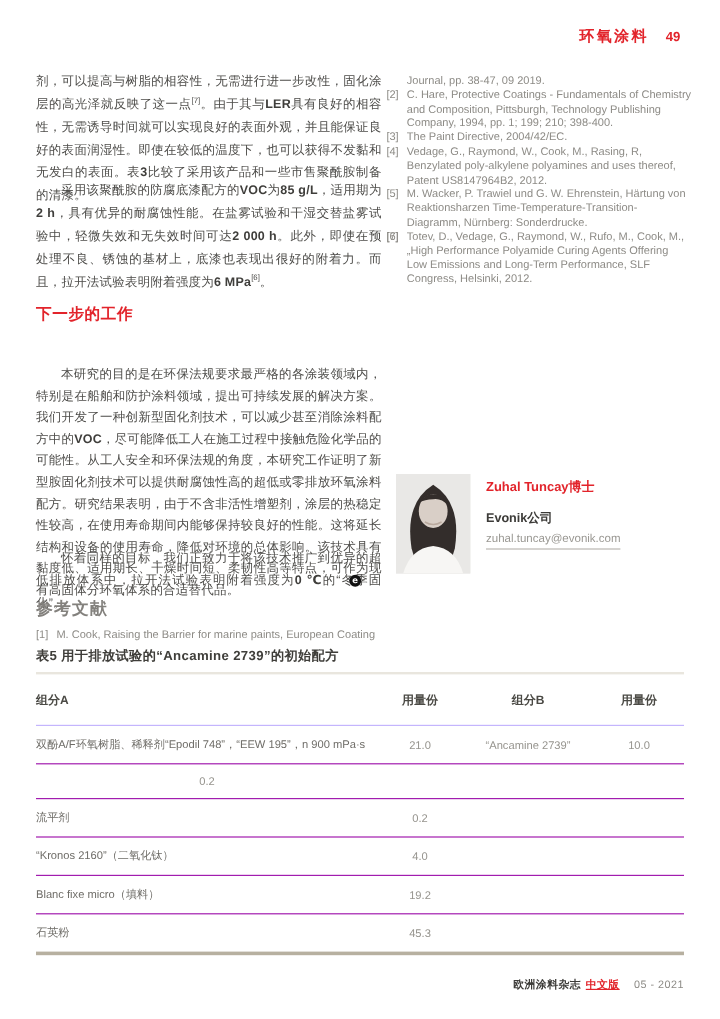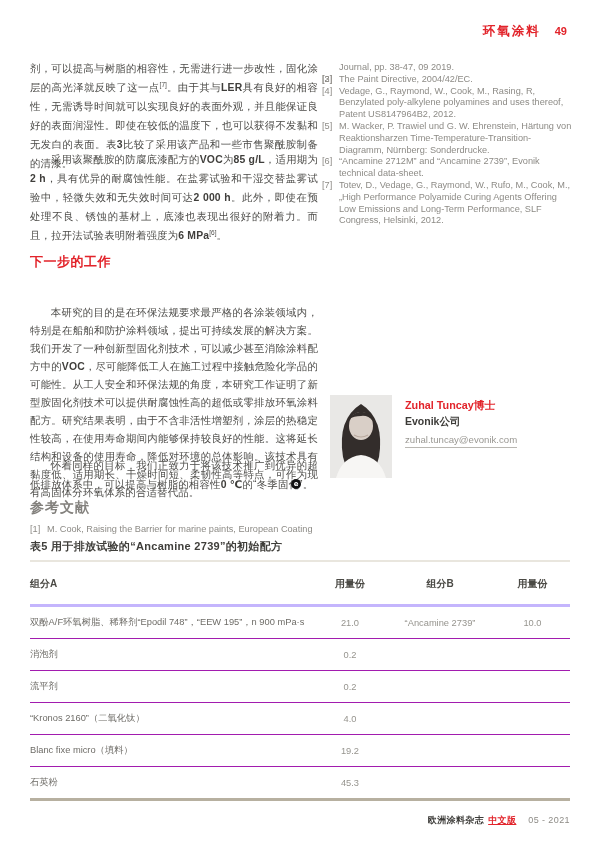--- a/index.html
+++ b/index.html
@@ -34,27 +34,27 @@
   #ref-left{left:30px;top:524px;width:288px;}
   #refs-right{left:322px;top:62px;width:254px;}
   #refs-right .ref-item{margin:0;}
   
   #tbl-title{left:30px;top:539px;font-size:11px;font-weight:bold;color:#3f3e3a;letter-spacing:.3px;}
   
   #author{left:330px;top:395px;display:flex;}
   #author .photo{width:62px;height:83px;flex:0 0 62px;background:#e9e8e6;}
   #author .info{margin-left:13px;padding-top:4px;}
   #author .name{color:#e2242b;font-weight:bold;font-size:10.8px;}
-  #author .company{color:#3c3b38;font-weight:bold;font-size:10.5px;margin-top:2px;}
+  #author .company{color:#3c3b38;font-weight:bold;font-size:10.5px;margin-top:12px;}
   #author .email{display:inline-block;color:#9a9893;font-size:9.6px;margin-top:5px;
     border-bottom:1px solid #b9b7b2;padding-bottom:2px;text-decoration:none;}
   
   #tbl{left:30px;top:560px;width:540px;border-top:2px solid #e9e6de;border-bottom:3px solid #b7b0a0;}
   .trow{display:grid;grid-template-columns:285px 70px 110px 75px;align-items:center;}
-  .thead{padding:15px 0 13px;border-bottom:3px solid #c4b5fd;}
+  .thead{padding:15px 0 13px;border-bottom:1px solid #c4b5fd;}
   .thead .cell{font-size:10px;font-weight:bold;color:#4b4a45;}
   .tdata{padding:9px 0;border-bottom:1px solid #a21caf;}
   .tdata:last-child{border-bottom:none;}
   .tdata .cell{font-size:9.3px;color:#96948e;}
   .tdata .cell.a{color:#6e6c67;}
   .cell.a{text-align:left;padding-right:6px;}
   .cell.c{text-align:center;}
   
   #footer{top:814px;right:30px;font-size:9px;letter-spacing:.4px;}
   #footer .mag{color:#3c3b38;font-weight:bold;}
@@ -68,52 +68,52 @@
 
   <div class="abs" id="pagehead">
     <span class="section">环氧涂料</span><span class="pagenum">49</span>
   </div>
 
   <p class="abs body" id="p1"><span>剂，可以提高与树脂的相容性，无需进行进一步改性，固化涂层的高光泽就反映了这一点</span><span class="sup">[7]</span><span>。由于其与</span><span class="b">LER</span><span>具有良好的相容性，无需诱导时间就可以实现良好的表面外观，并且能保证良好的表面润湿性。即使在较低的温度下，也可以获得不发黏和无发白的表面。表</span><span class="b">3</span><span>比较了采用该产品和一些市售聚酰胺制备的清漆。</span></p>
   <p class="abs body indent" id="p2"><span>采用该聚酰胺的防腐底漆配方的</span><span class="b">VOC</span><span>为</span><span class="b">85 g/L</span><span>，适用期为</span><span class="b">2 h</span><span>，具有优异的耐腐蚀性能。在盐雾试验和干湿交替盐雾试验中，轻微失效和无失效时间可达</span><span class="b">2 000 h</span><span>。此外，即使在预处理不良、锈蚀的基材上，底漆也表现出很好的附着力。而且，拉开法试验表明附着强度为</span><span class="b">6 MPa</span><span class="sup">[6]</span><span>。</span></p>
 
   <h2 class="abs" id="h-next">下一步的工作</h2>
   <p class="abs body indent" id="p3"><span>本研究的目的是在环保法规要求最严格的各涂装领域内，特别是在船舶和防护涂料领域，提出可持续发展的解决方案。我们开发了一种创新型固化剂技术，可以减少甚至消除涂料配方中的</span><span class="b">VOC</span><span>，尽可能降低工人在施工过程中接触危险化学品的可能性。从工人安全和环保法规的角度，本研究工作证明了新型胺固化剂技术可以提供耐腐蚀性高的超低或零排放环氧涂料配方。研究结果表明，由于不含非活性增塑剂，涂层的热稳定性较高，在使用寿命期间内能够保持较良好的性能。这将延长结构和设备的使用寿命，降低对环境的总体影响。该技术具有黏度低、适用期长、干燥时间短、柔韧性高等特点，可作为现有高固体分环氧体系的合适替代品。</span></p>
-  <p class="abs body indent" id="p4"><span>怀着同样的目标，我们正致力于将该技术推广到优异的超低排放体系中，可以提高与树脂的相容性</span><span class="b">0 ℃</span><span>的“冬季固化”。</span></p>
+  <p class="abs body indent" id="p4"><span>怀着同样的目标，我们正致力于将该技术推广到优异的超低排放体系中，拉开法试验表明附着强度为</span><span class="b">0 ℃</span><span>的“冬季固化”。</span></p>
   <span class="abs" id="end-icon">e</span>
 
   <h3 class="abs" id="refs-head">参考文献</h3>
   <div class="abs ref ref-item" id="ref-left">
     <span class="num">[1]</span>
     <span>M. Cook, Raising the Barrier for marine paints, European Coating</span>
   </div>
 
   <div class="abs ref" id="refs-right">
     <div class="ref-item">
       <span class="num"></span>
       <span>Journal, pp. 38-47, 09 2019.</span>
     </div>
     <div class="ref-item">
       <span class="num">[2]</span>
+      <span>C. Hare, Protective Coatings - Fundamentals of Chemistry and Composition, Pittsburgh, Technology Publishing Company, 1994, pp. 1; 199; 210; 398-400.</span>
     </div>
     <div class="ref-item">
       <span class="num">[3]</span>
       <span>The Paint Directive, 2004/42/EC.</span>
     </div>
     <div class="ref-item">
       <span class="num">[4]</span>
       <span>Vedage, G., Raymond, W., Cook, M., Rasing, R, Benzylated poly-alkylene polyamines and uses thereof, Patent US8147964B2, 2012.</span>
     </div>
     <div class="ref-item">
       <span class="num">[5]</span>
       <span>M. Wacker, P. Trawiel und G. W. Ehrenstein, Härtung von Reaktionsharzen Time-Temperature-Transition-Diagramm, Nürnberg: Sonderdrucke.</span>
     </div>
     <div class="ref-item">
       <span class="num">[6]</span>
-      <span>“Ancamine 2712M” and “Ancamine 2739”, Evonik technical data-sheet.</span>
     </div>
     <div class="ref-item">
       <span class="num">[7]</span>
       <span>Totev, D., Vedage, G., Raymond, W., Rufo, M., Cook, M., „High Performance Polyamide Curing Agents Offering Low Emissions and Long-Term Performance, SLF Congress, Helsinki, 2012.</span>
     </div>
   </div>
 
   <div class="abs" id="author">
     <div class="photo">
       <svg width="62" height="83" viewBox="0 0 62 83" xmlns="http://www.w3.org/2000/svg">
@@ -141,21 +141,20 @@
       <div class="cell c">组分B</div>
       <div class="cell c">用量份</div>
     </div>
     <div class="trow tdata">
       <div class="cell a">双酚A/F环氧树脂、稀释剂“Epodil 748”，“EEW 195”，n 900 mPa·s</div>
       <div class="cell c">21.0</div>
       <div class="cell c">“Ancamine 2739”</div>
       <div class="cell c">10.0</div>
     </div>
     <div class="trow tdata">
-      <div class="cell a">消泡剂</div>
       <div class="cell c">0.2</div>
       <div class="cell c"></div>
       <div class="cell c"></div>
     </div>
     <div class="trow tdata">
       <div class="cell a">流平剂</div>
       <div class="cell c">0.2</div>
       <div class="cell c"></div>
       <div class="cell c"></div>
     </div>

